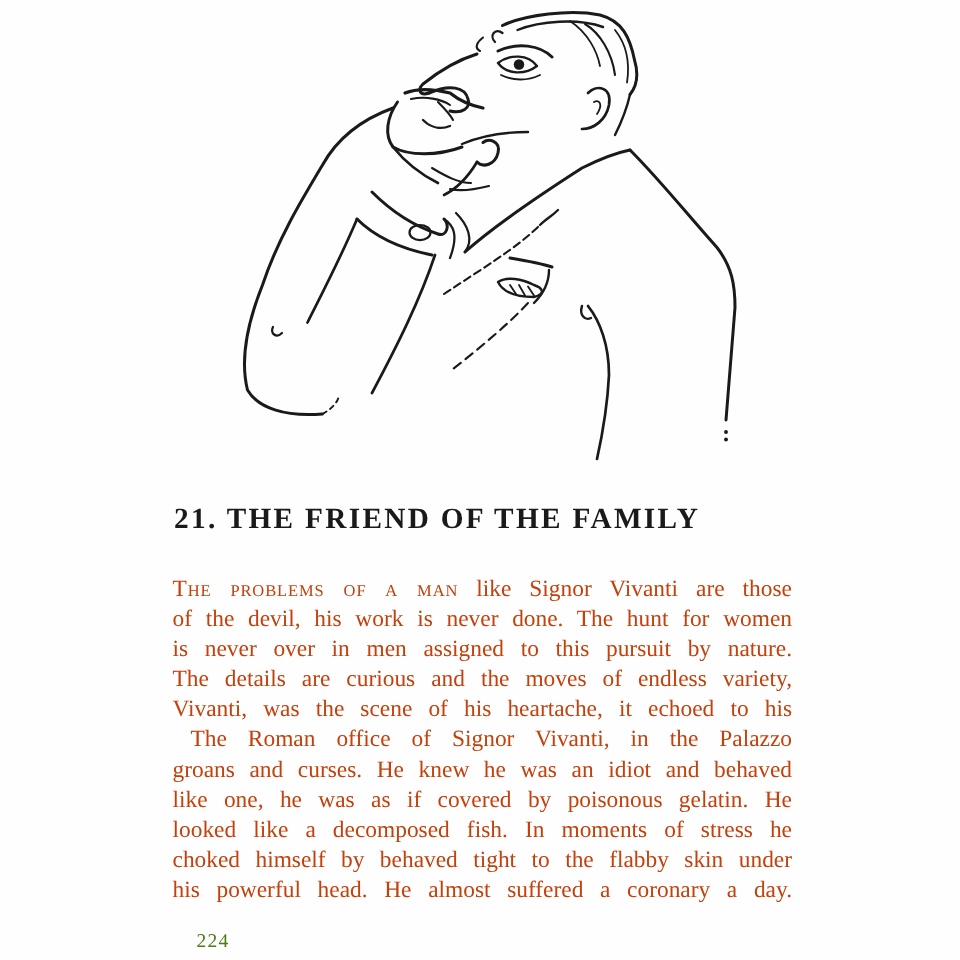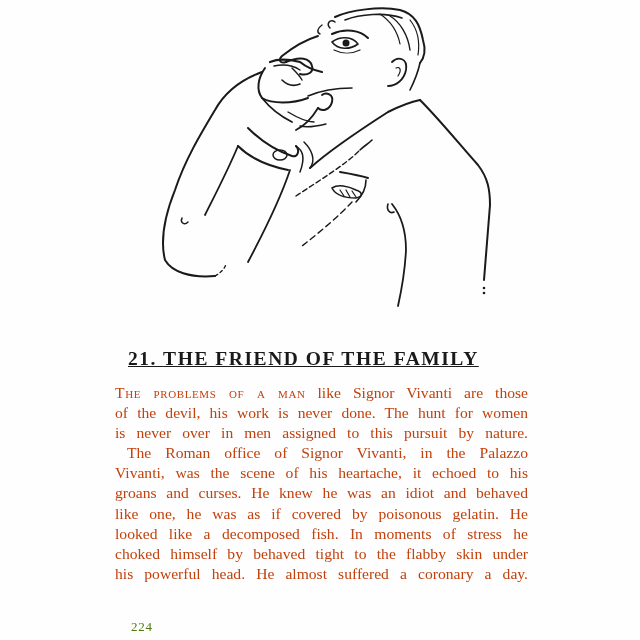--- a/index.html
+++ b/index.html
@@ -154,34 +154,35 @@
       <path d="M340 190 L 344 196 M 346 190 L 350 197 M 352 191 L 356 197" stroke-width="1.2"></path>
       <path d="M366 180 C 366 188, 362 196, 356 202" stroke-width="1.6"></path>
 
       <path d="M352 202 C 340 215, 320 232, 302 246" stroke-width="1.4" stroke-dasharray="6 4"></path>
 
       <path d="M388 204 C 386 210, 390 214, 394 212" stroke-width="1.6"></path>
       <path d="M392 204 C 400 214, 406 230, 406 250 C 405 270, 402 288, 398 306" stroke-width="1.8"></path>
     </svg>
   </div>
 
-  <h1 class="chapter-title" style="margin:12px;text-decoration:underline;">
+  <h1 class="chapter-title" style="margin:0;">
     <span>21.</span>
     <span>THE FRIEND OF THE FAMILY</span>
   </h1>
 
   <div class="body-text">
     <div>
       <span class="line"><span class="smallcaps">The problems of a man</span><span> like Signor Vivanti are those</span></span>
       <span class="line">of the devil, his work is never done. The hunt for women</span>
       <span class="line">is never over in men assigned to this pursuit by nature.</span>
+      <span class="line">The details are curious and the moves of endless variety,</span>
     </div>
     <div>
+      <span class="line">Vivanti, was the scene of his heartache, it echoed to his</span>
       <span class="line indent">The Roman office of Signor Vivanti, in the Palazzo</span>
-      <span class="line">Vivanti, was the scene of his heartache, it echoed to his</span>
       <span class="line">groans and curses. He knew he was an idiot and behaved</span>
       <span class="line">like one, he was as if covered by poisonous gelatin. He</span>
       <span class="line">looked like a decomposed fish. In moments of stress he</span>
       <span class="line">choked himself by behaved tight to the flabby skin under</span>
       <span class="line">his powerful head. He almost suffered a coronary a day.</span>
     </div>
   </div>
 
   <div class="page-number">224</div>
 

